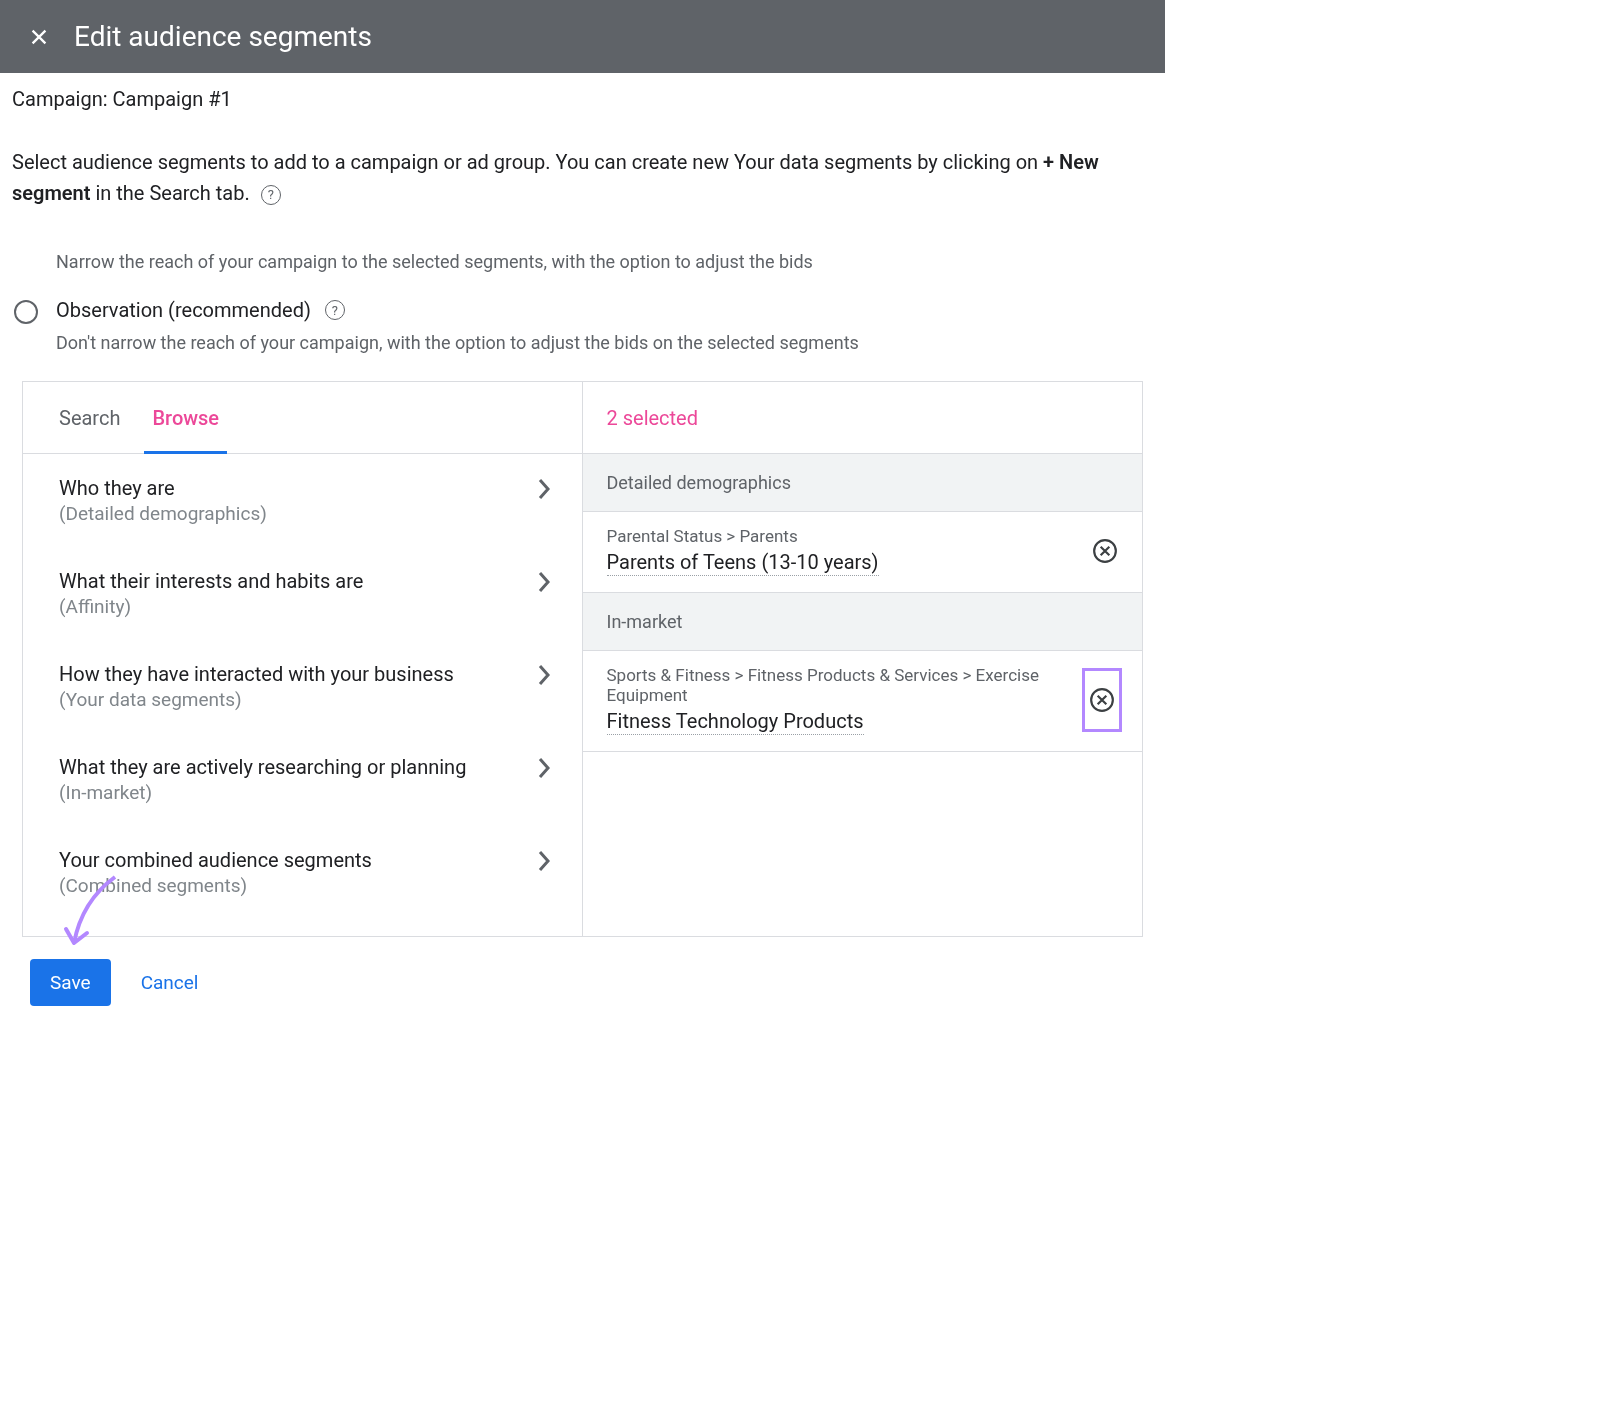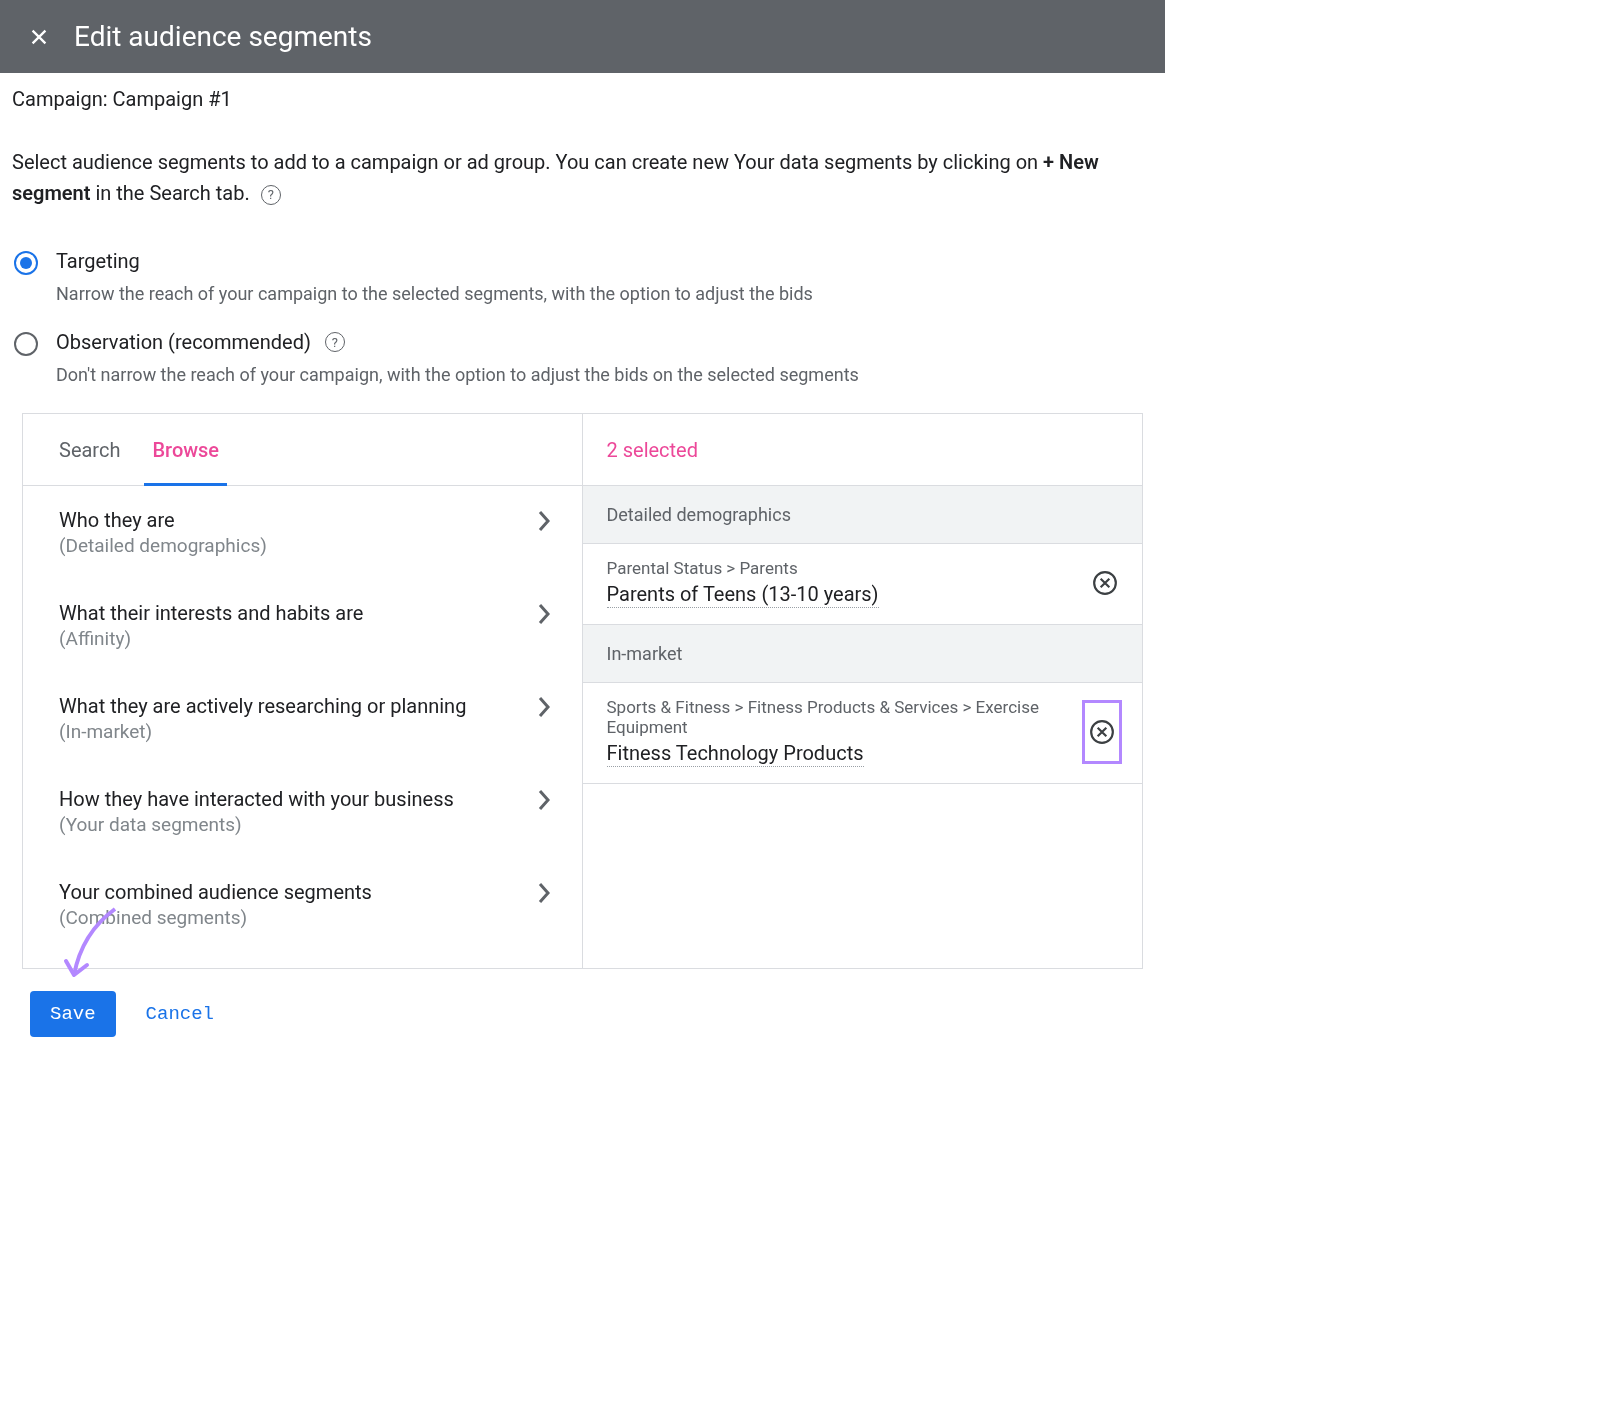--- a/index.html
+++ b/index.html
@@ -74,21 +74,21 @@
     }
     .selected-item {
       display:flex; align-items:center; justify-content:space-between; gap:14px;
       padding:14px 20px 16px 24px; border-bottom:1px solid #dadce0;
     }
     .selected-text { display:flex; flex-direction:column; gap:4px; }
     .breadcrumb { font-size:17px; color:#5f6368; }
     .segment-name { font-size:20px; color:#202124; border-bottom:1px dotted #9aa0a6; width:fit-content; padding-bottom:1px; }
     .remove-btn { color:#3c4043; cursor:pointer; display:flex; padding:4px; }
     .remove-highlight { border:3px solid #b388ff; padding:16px 4px; }
-    .footer { display:flex; align-items:center; gap:30px; padding:22px 18px;font-family:Liberation Mono, monospace; }
+    .footer { display:flex; align-items:center; gap:30px; padding:22px 18px; }
     .save-btn {
       background:#1a73e8; color:#fff; border:none; padding:12px 20px; font-size:19px;
       border-radius:4px; cursor:pointer; font-family:inherit;
     }
     .cancel-btn { color:#1a73e8; font-size:19px; cursor:pointer; background:none; border:none; font-family:inherit; }
     .arrow-annot {
       position:absolute; left:68px; top:912px; pointer-events:none;
     }
   </style>
 </head>
@@ -105,24 +105,20 @@
 
 <div class="content-pad">
   <div class="campaign-line">Campaign: Campaign #1</div>
 
   <div class="instr">
     <span>Select audience segments to add to a campaign or ad group. You can create new Your data segments by clicking on </span><b>+ New segment</b><span> in the Search tab.</span>
     <span class="help-icon">?</span>
   </div>
 
   <div class="radio-group">
-    <div class="radio-row">
-      <span class="radio-outer selected"></span>
-      <span class="radio-label">Targeting</span>
-    </div>
     <div class="radio-desc">Narrow the reach of your campaign to the selected segments, with the option to adjust the bids</div>
 
     <div class="radio-row">
       <span class="radio-outer"></span>
       <span class="radio-label">
         <span>Observation (recommended)</span>
         <span class="help-icon">?</span>
       </span>
     </div>
     <div class="radio-desc">Don't narrow the reach of your campaign, with the option to adjust the bids on the selected segments</div>
@@ -152,33 +148,33 @@
               <span class="browse-sub">(Affinity)</span>
             </div>
             <span class="chevron">
               <svg width="16" height="26" viewBox="0 0 16 26" fill="none" stroke="currentColor" stroke-width="3">
                 <path d="M4 4 L12 13 L4 22"></path>
               </svg>
             </span>
           </div>
           <div class="browse-item">
             <div class="browse-labels">
+              <span class="browse-title">How they have interacted with your business</span>
+              <span class="browse-sub">(Your data segments)</span>
+            </div>
+            <span class="chevron">
+              <svg width="16" height="26" viewBox="0 0 16 26" fill="none" stroke="currentColor" stroke-width="3">
+                <path d="M4 4 L12 13 L4 22"></path>
+              </svg>
+            </span>
+          </div>
+          <div class="browse-item">
+            <div class="browse-labels">
               <span class="browse-title">What they are actively researching or planning</span>
               <span class="browse-sub">(In-market)</span>
-            </div>
-            <span class="chevron">
-              <svg width="16" height="26" viewBox="0 0 16 26" fill="none" stroke="currentColor" stroke-width="3">
-                <path d="M4 4 L12 13 L4 22"></path>
-              </svg>
-            </span>
-          </div>
-          <div class="browse-item">
-            <div class="browse-labels">
-              <span class="browse-title">How they have interacted with your business</span>
-              <span class="browse-sub">(Your data segments)</span>
             </div>
             <span class="chevron">
               <svg width="16" height="26" viewBox="0 0 16 26" fill="none" stroke="currentColor" stroke-width="3">
                 <path d="M4 4 L12 13 L4 22"></path>
               </svg>
             </span>
           </div>
           <div class="browse-item">
             <div class="browse-labels">
               <span class="browse-title">Your combined audience segments</span>

